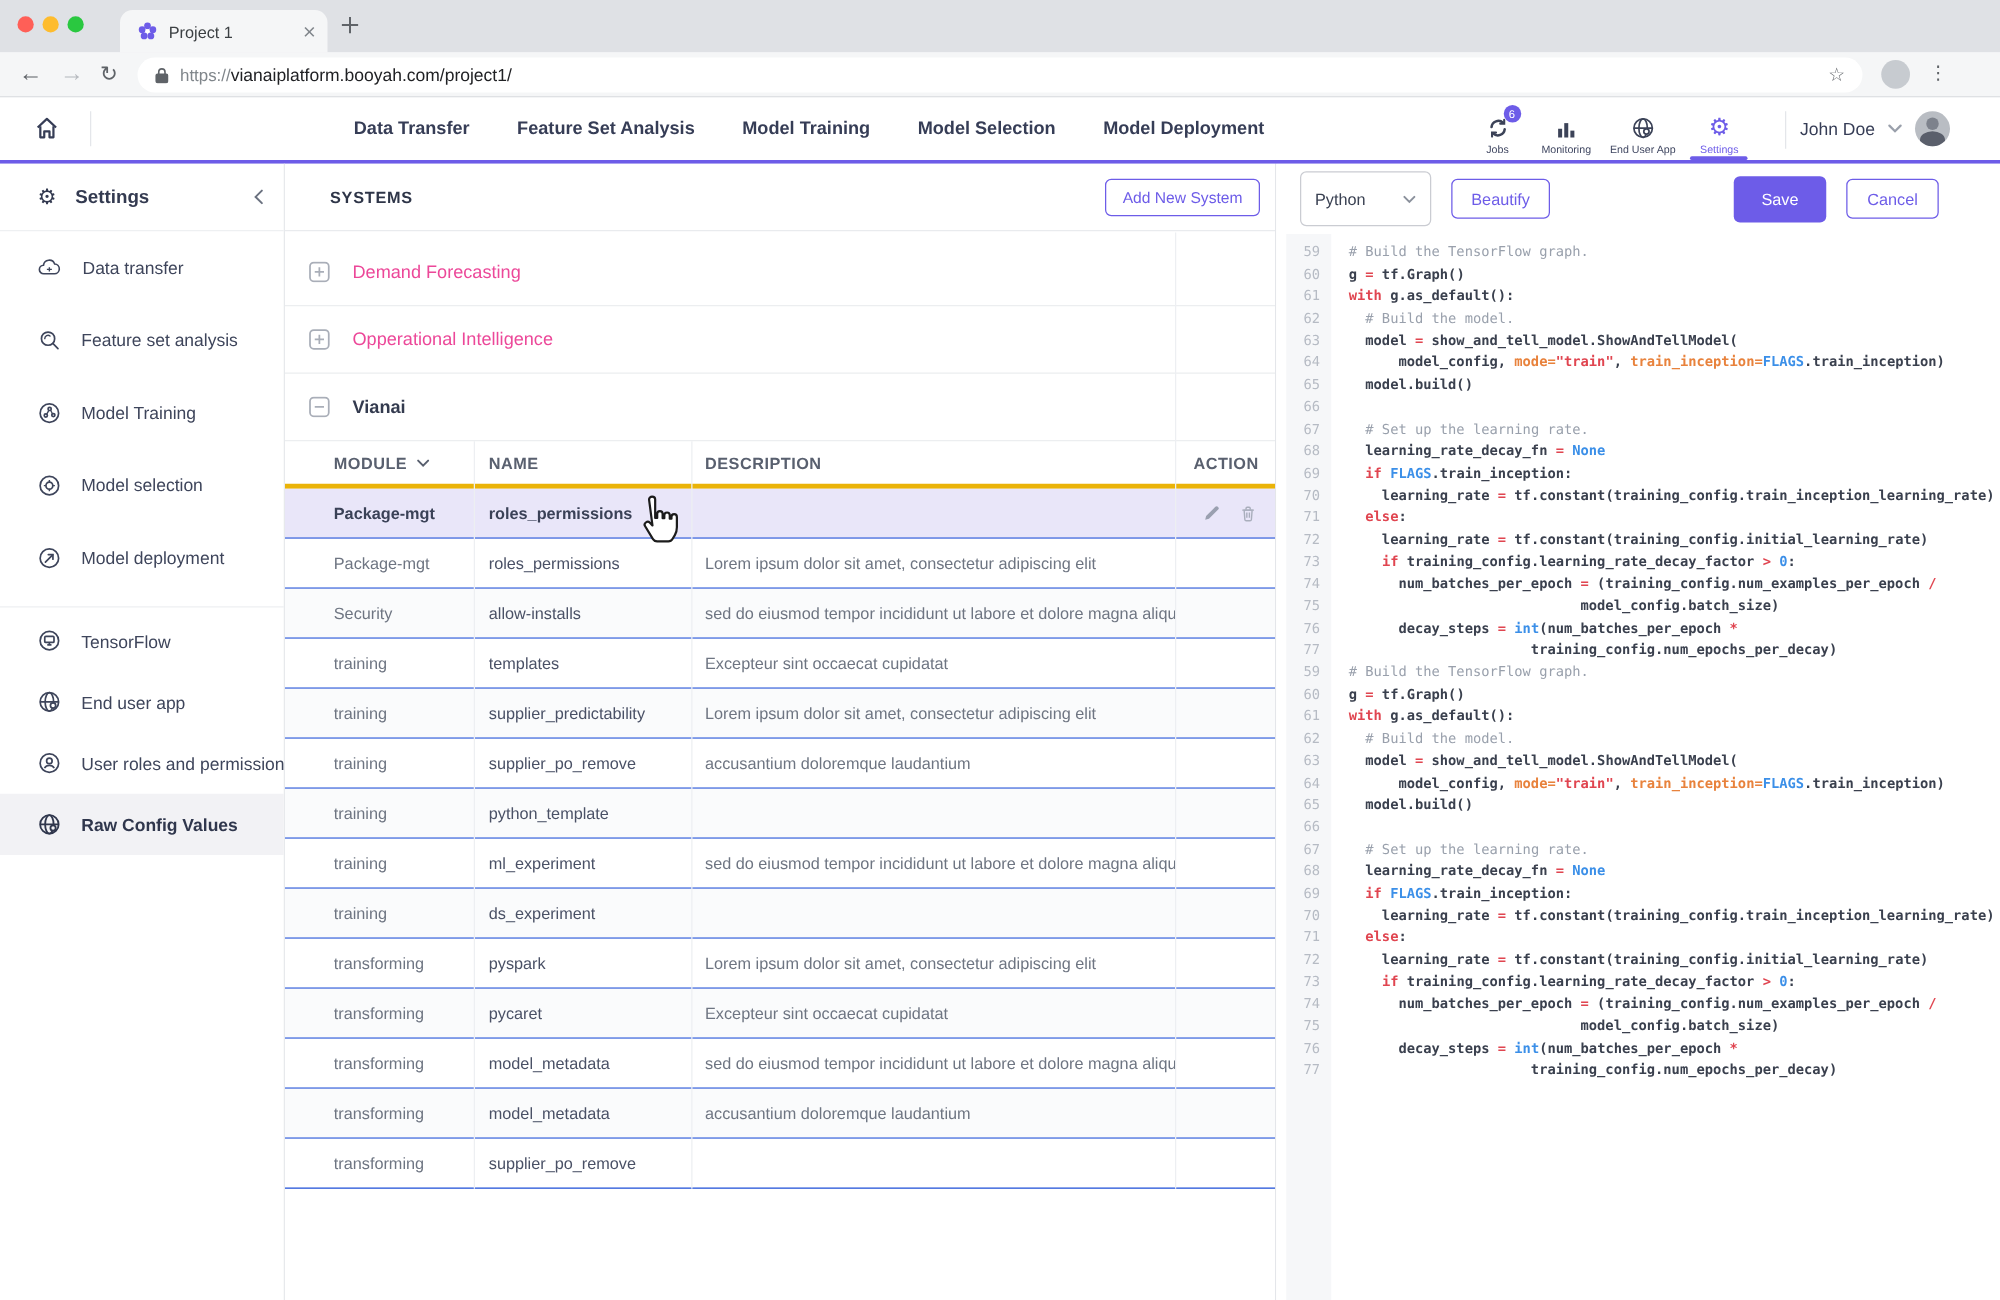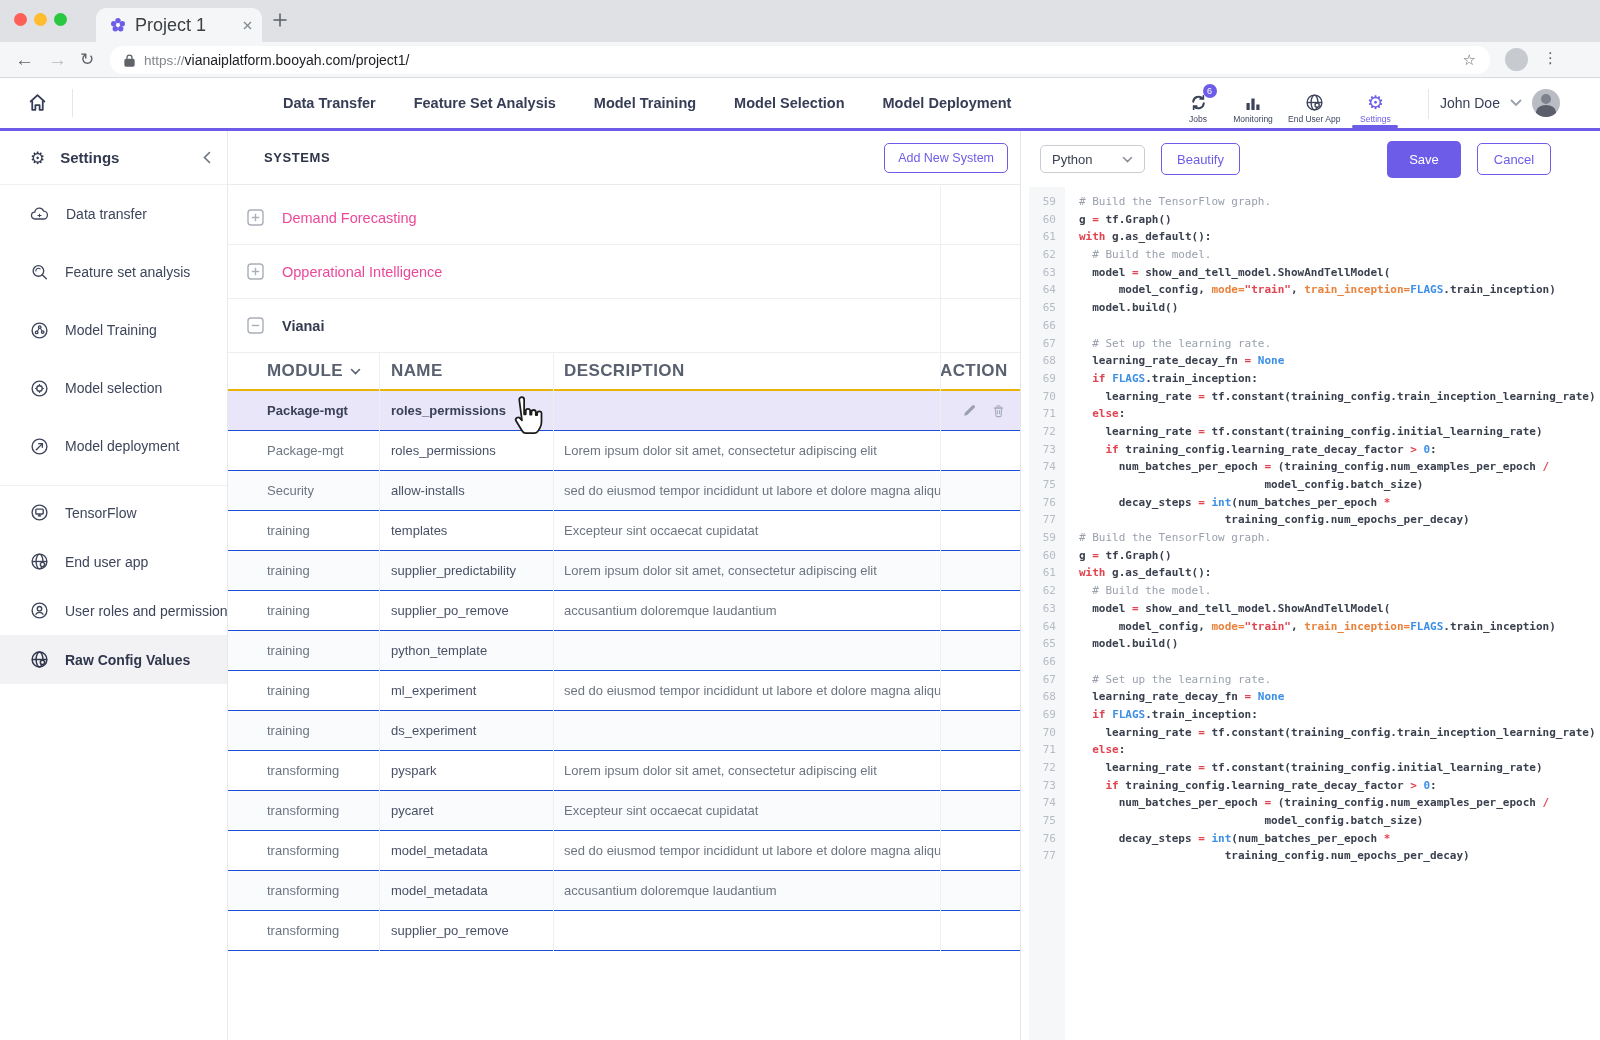--- a/index.html
+++ b/index.html
@@ -11,21 +11,21 @@
 body{font-family:"Liberation Sans",sans-serif;position:relative;background:#fff;overflow:hidden;cursor:default;}
 svg{display:block;}
 
 
 .tabstrip{position:absolute;left:0;top:0;width:1600px;height:42px;background:#dfe1e5;}
 .traffic{position:absolute;top:13px;width:13px;height:13px;border-radius:50%;}
 .t-red{left:14px;background:#ff5f57;}
 .t-yellow{left:34px;background:#febc2e;}
 .t-green{left:54px;background:#2ac840;}
 .tab{position:absolute;left:96px;top:8px;width:166px;height:34px;background:#f5f6f7;border-radius:10px 10px 0 0;display:flex;align-items:center;padding:0 10px 0 14px;}
-.tab-title{font-size:18px;color:#3c4043;margin-left:9px;flex:1;white-space:nowrap;}
+.tab-title{font-size:13px;color:#3c4043;margin-left:9px;flex:1;white-space:nowrap;}
 .tab-close{color:#80868b;}
 .newtab{position:absolute;left:272px;top:12px;}
 .toolbar{position:absolute;left:0;top:42px;width:1600px;height:36px;background:#f5f6f7;border-bottom:1px solid #d7dade;}
 .nav-arrow{position:absolute;top:4px;font-size:19px;color:#5f6368;line-height:28px;}
 .arr-back{left:15px;}
 .arr-fwd{left:48px;color:#b7babf;}
 .arr-reload{left:80px;font-size:17px;}
 .urlpill{position:absolute;left:110px;top:46px;width:1380px;height:28px;background:#fff;border-radius:14px;display:flex;align-items:center;padding:0 14px;}
 .url-scheme{font-size:13.5px;color:#80868b;margin-left:9px;}
 .url-host{font-size:14px;color:#202124;}
@@ -71,21 +71,21 @@
 
 
 .main{position:absolute;left:228px;top:131px;width:792px;height:909px;background:#fff;}
 .main-head{height:54px;border-bottom:1px solid var(--border);position:relative;display:flex;align-items:center;padding-left:36px;}
 .systems-title{font-size:13px;font-weight:bold;letter-spacing:.6px;color:#2e3548;}
 .add-btn{position:absolute;right:12px;top:12px;height:30px;padding:0 13px;border:1px solid var(--accent);border-radius:5px;background:#fff;color:var(--accent);font-size:12.5px;display:flex;align-items:center;}
 .groups{margin-top:6px;}
 .group-row{height:54px;border-bottom:1px solid #eceef0;display:flex;align-items:center;padding-left:19px;gap:18px;}
 .group-lb{font-size:14.5px;color:#ec4899;}
 .group-row.expanded .group-lb{font-weight:bold;color:#343b4f;}
-.thead{height:38px;display:grid;grid-template-columns:151px 174px 387px 80px;align-items:center;border-bottom:2px solid #eab308;font-size:17px;font-weight:bold;color:#59606f;letter-spacing:.4px;}
+.thead{height:38px;display:grid;grid-template-columns:151px 174px 387px 80px;align-items:center;border-bottom:4px solid #eab308;font-size:13px;font-weight:bold;color:#59606f;letter-spacing:.4px;}
 .th-module{padding-left:39px;display:flex;align-items:center;gap:7px;}
 .th-name{padding-left:12px;}
 .th-desc{padding-left:11px;}
 .th-action{text-align:right;padding-right:13px;}
 .trow{height:40px;display:grid;grid-template-columns:151px 174px 387px 80px;align-items:center;font-size:13px;border-bottom:1px solid #1d4ed8;background:#fff;}
 .trow.alt{background:var(--row-alt);}
 .trow.sel{background:var(--row-sel);}
 .td-module{padding-left:39px;color:var(--gray-text);}
 .td-name{padding-left:12px;color:#4a5166;}
 .td-desc{padding-left:11px;color:var(--gray-text);white-space:nowrap;overflow:hidden;}
@@ -93,21 +93,21 @@
 .td-action{display:flex;justify-content:flex-end;align-items:center;gap:14px;padding-right:14px;}
 .vline{position:absolute;width:1px;background:#edeff2;z-index:3;}
 .vl-action{left:712px;top:55px;height:765px;}
 .vl-1{left:151px;top:222px;height:598px;}
 .vl-2{left:325px;top:222px;height:598px;}
 
 
 .panel-divider{position:absolute;left:1020px;top:131px;width:1px;height:909px;background:#e4e6ea;}
 .editor{position:absolute;left:1021px;top:131px;width:579px;height:909px;background:#fff;}
 .ed-toolbar{height:56px;display:flex;align-items:center;padding-left:19px;padding-right:49px;}
-.lang-select{width:105px;height:28px;border:1px solid #caccd2;border-radius:5px;display:flex;align-items:center;justify-content:space-between;padding:0 11px;font-size:13px;color:#3a4152;background:#fff;}
+.lang-select{width:105px;height:44px;border:1px solid #caccd2;border-radius:5px;display:flex;align-items:center;justify-content:space-between;padding:0 11px;font-size:13px;color:#3a4152;background:#fff;}
 .btn-beautify{margin-left:16px;height:32px;padding:0 15px;border:1px solid var(--accent);color:var(--accent);border-radius:5px;background:#fff;font-size:13px;display:flex;align-items:center;}
 .btn-save{margin-left:auto;width:74px;height:37px;background:var(--accent);color:#fff;border:none;border-radius:5px;font-size:13px;display:flex;align-items:center;justify-content:center;}
 .btn-cancel{margin-left:16px;width:74px;height:32px;border:1px solid var(--accent);color:var(--accent);background:#fff;border-radius:5px;font-size:13px;display:flex;align-items:center;justify-content:center;}
 .code{position:relative;height:853px;overflow:hidden;font-family:"DejaVu Sans Mono","Liberation Mono",monospace;font-size:11px;padding-top:6px;}
 .gutterbg{position:absolute;left:8px;top:0;bottom:0;width:36px;background:#f6f7f9;}
 .code-line{height:17.7px;line-height:17.7px;display:flex;white-space:pre;position:relative;}
 .ln{width:36px;margin-left:8px;padding-right:9px;text-align:right;color:#b6bbc4;flex:none;}
 .lc{padding-left:14px;font-weight:600;color:#3a404e;}
 .lc .tok-c{color:#99a0ac;font-weight:400;}
 .lc .tok-k,.lc .tok-o,.lc .tok-s{color:#e04550;}

